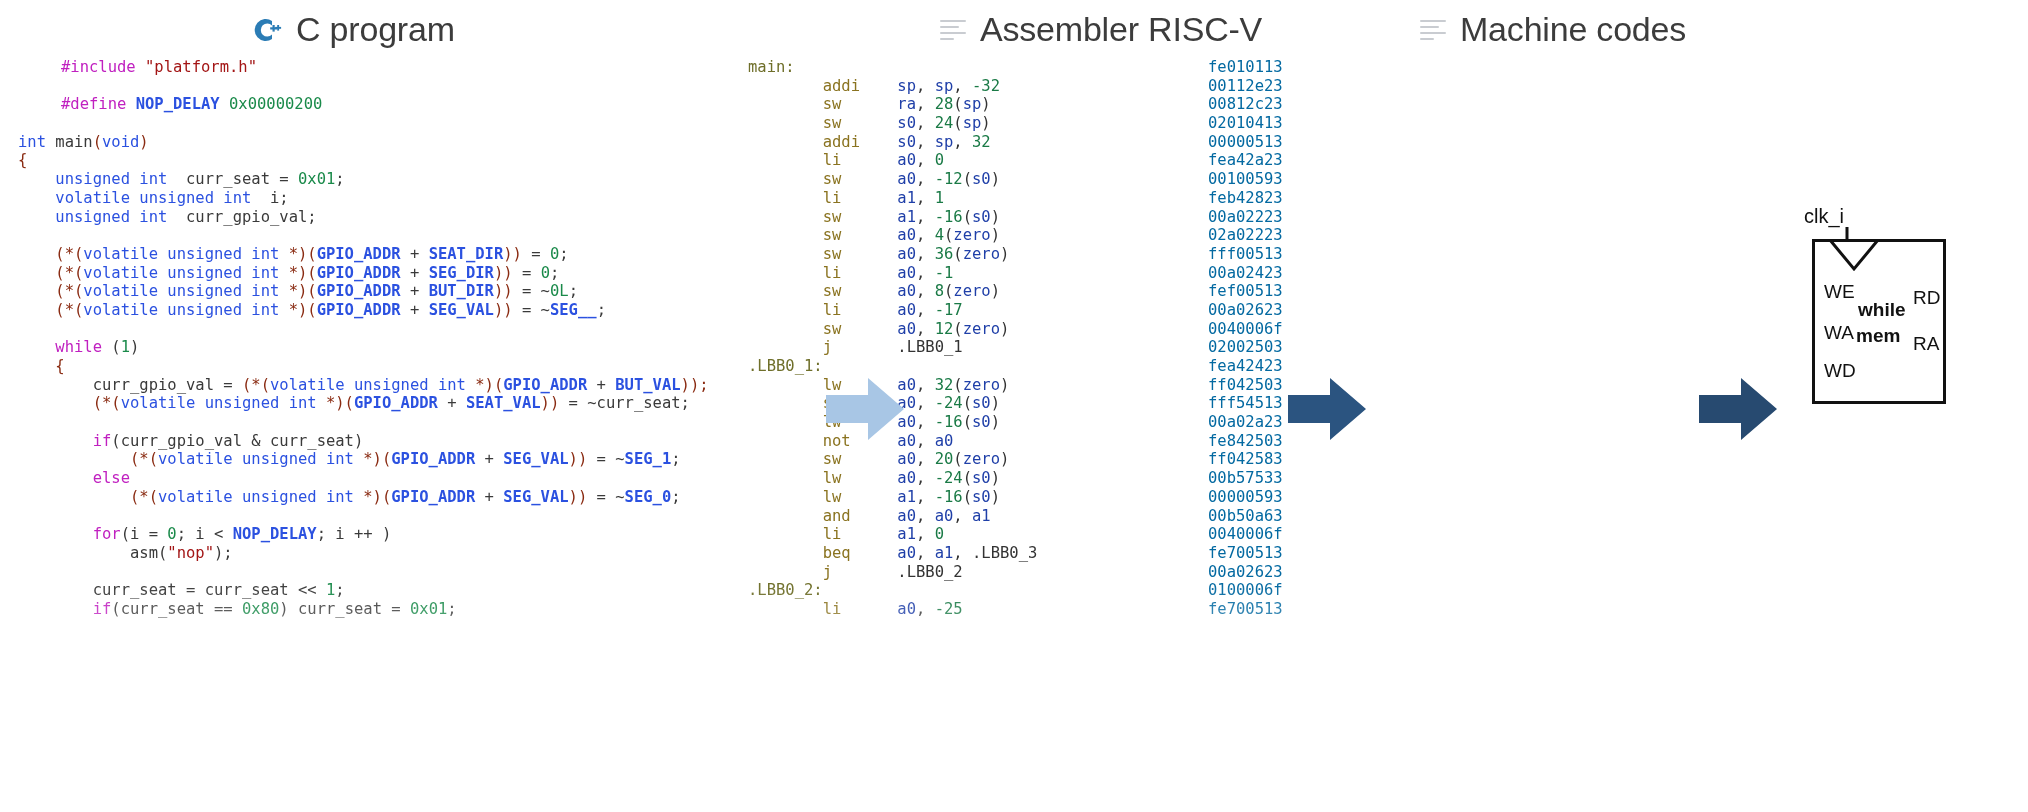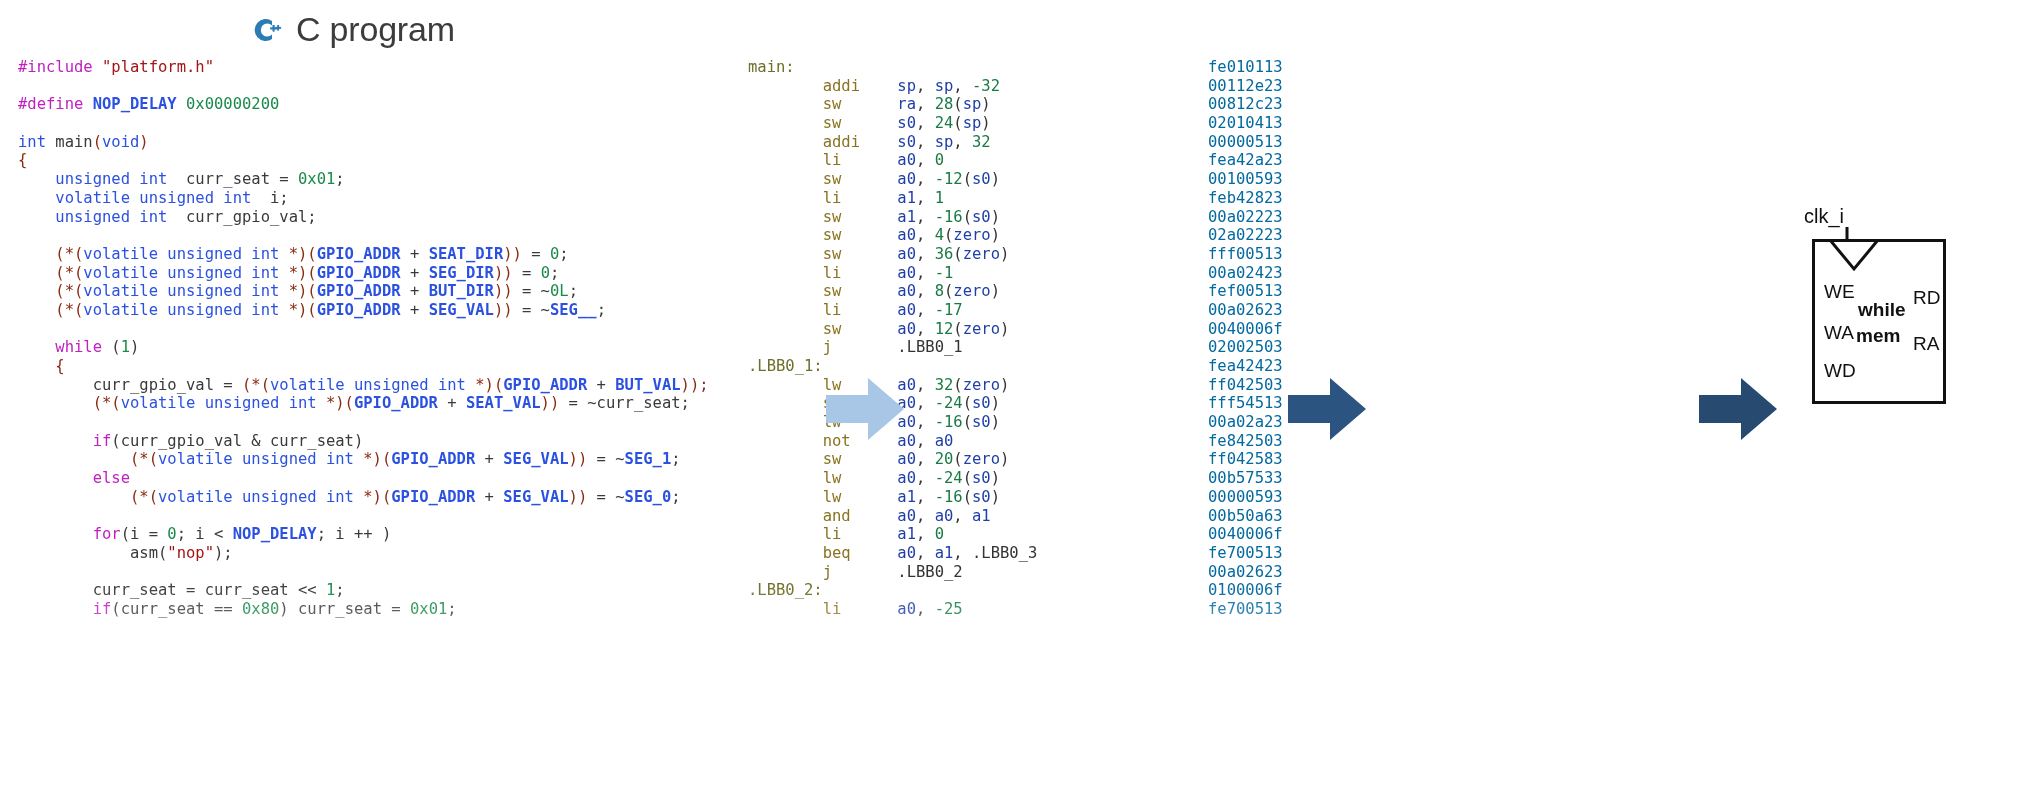--- a/index.html
+++ b/index.html
@@ -44,21 +44,21 @@
     font-family:"DejaVu Sans Mono","Liberation Mono",monospace;
     white-space:pre;
   }
   #c-code{left:18px;top:58px;font-size:15.5px;line-height:18.7px;}
   #asm-code{left:748px;top:58px;font-size:15.5px;line-height:18.7px;}
   #mc-code{left:1208px;top:58px;font-size:15.5px;line-height:18.7px;}
 
   .ln{display:block;height:18.7px;}
 
   
-  .c-pre{color:#c020c0;}
+  .c-pre{color:#c020c0;margin-left:43px;}
   .c-str{color:#a31515;}
   .c-type{color:#2b51e0;}
   .c-id{color:#2b51e0;font-weight:bold;}
   .c-num{color:#1a8a4a;}
   .c-punct{color:#8a2b12;}
   .c-plain{color:#3a3a3a;}
   .c-ctrl{color:#c020c0;}
 
   
   .a-mn{color:#8a7320;}
@@ -119,21 +119,39 @@
         <path d="M20 6 A11 11 0 1 0 20 24 L20 19.5 A6.5 6.5 0 1 1 20 10.5 Z" fill="#2b7cb5"></path>
         <rect x="20.5" y="10" width="2.2" height="6.6" fill="#2b7cb5"></rect>
         <rect x="18.2" y="12.3" width="6.8" height="2.2" fill="#2b7cb5"></rect>
         <rect x="25.2" y="10" width="1.9" height="5.6" fill="#2b7cb5"></rect>
         <rect x="23.2" y="11.9" width="5.9" height="1.9" fill="#2b7cb5"></rect>
       </svg>
     </span>
     <span class="htitle">C program</span>
   </div>
 
-
+  <div class="col-header" style="left:940px;top:10px;">
+    <span class="lines-icon">
+      <i></i>
+        <i></i>
+        <i></i>
+        <i></i>
+    </span>
+    <span class="htitle">Assembler RISC-V</span>
+  </div>
+
+  <div class="col-header" style="left:1420px;top:10px;">
+    <span class="lines-icon">
+      <i></i>
+        <i></i>
+        <i></i>
+        <i></i>
+    </span>
+    <span class="htitle">Machine codes</span>
+  </div>
 
   <div id="c-code" class="code"><span class="ln"><span class="c-pre">#include </span><span class="c-str">"platform.h"</span></span><span class="ln">&nbsp;</span><span class="ln"><span class="c-pre">#define </span><span class="c-id">NOP_DELAY</span><span class="c-plain"> </span><span class="c-num">0x00000200</span></span><span class="ln">&nbsp;</span><span class="ln"><span class="c-type">int</span><span class="c-plain"> main</span><span class="c-punct">(</span><span class="c-type">void</span><span class="c-punct">)</span></span><span class="ln"><span class="c-punct">{</span></span><span class="ln"><span class="c-plain">    </span><span class="c-type">unsigned int</span><span class="c-plain">  curr_seat = </span><span class="c-num">0x01</span><span class="c-plain">;</span></span><span class="ln"><span class="c-plain">    </span><span class="c-type">volatile unsigned int</span><span class="c-plain">  i;</span></span><span class="ln"><span class="c-plain">    </span><span class="c-type">unsigned int</span><span class="c-plain">  curr_gpio_val;</span></span><span class="ln">&nbsp;</span><span class="ln"><span class="c-plain">    </span><span class="c-punct">(*(</span><span class="c-type">volatile unsigned int</span><span class="c-punct"> *)(</span><span class="c-id">GPIO_ADDR</span><span class="c-plain"> + </span><span class="c-id">SEAT_DIR</span><span class="c-punct">))</span><span class="c-plain"> = </span><span class="c-num">0</span><span class="c-plain">;</span></span><span class="ln"><span class="c-plain">    </span><span class="c-punct">(*(</span><span class="c-type">volatile unsigned int</span><span class="c-punct"> *)(</span><span class="c-id">GPIO_ADDR</span><span class="c-plain"> + </span><span class="c-id">SEG_DIR</span><span class="c-punct">))</span><span class="c-plain"> = </span><span class="c-num">0</span><span class="c-plain">;</span></span><span class="ln"><span class="c-plain">    </span><span class="c-punct">(*(</span><span class="c-type">volatile unsigned int</span><span class="c-punct"> *)(</span><span class="c-id">GPIO_ADDR</span><span class="c-plain"> + </span><span class="c-id">BUT_DIR</span><span class="c-punct">))</span><span class="c-plain"> = ~</span><span class="c-num">0L</span><span class="c-plain">;</span></span><span class="ln"><span class="c-plain">    </span><span class="c-punct">(*(</span><span class="c-type">volatile unsigned int</span><span class="c-punct"> *)(</span><span class="c-id">GPIO_ADDR</span><span class="c-plain"> + </span><span class="c-id">SEG_VAL</span><span class="c-punct">))</span><span class="c-plain"> = ~</span><span class="c-id">SEG__</span><span class="c-plain">;</span></span><span class="ln">&nbsp;</span><span class="ln"><span class="c-plain">    </span><span class="c-ctrl">while</span><span class="c-plain"> (</span><span class="c-num">1</span><span class="c-plain">)</span></span><span class="ln"><span class="c-plain">    </span><span class="c-punct">{</span></span><span class="ln"><span class="c-plain">        curr_gpio_val = </span><span class="c-punct">(*(</span><span class="c-type">volatile unsigned int</span><span class="c-punct"> *)(</span><span class="c-id">GPIO_ADDR</span><span class="c-plain"> + </span><span class="c-id">BUT_VAL</span><span class="c-punct">));</span></span><span class="ln"><span class="c-plain">        </span><span class="c-punct">(*(</span><span class="c-type">volatile unsigned int</span><span class="c-punct"> *)(</span><span class="c-id">GPIO_ADDR</span><span class="c-plain"> + </span><span class="c-id">SEAT_VAL</span><span class="c-punct">))</span><span class="c-plain"> = ~curr_seat;</span></span><span class="ln">&nbsp;</span><span class="ln"><span class="c-plain">        </span><span class="c-ctrl">if</span><span class="c-plain">(curr_gpio_val &amp; curr_seat)</span></span><span class="ln"><span class="c-plain">            </span><span class="c-punct">(*(</span><span class="c-type">volatile unsigned int</span><span class="c-punct"> *)(</span><span class="c-id">GPIO_ADDR</span><span class="c-plain"> + </span><span class="c-id">SEG_VAL</span><span class="c-punct">))</span><span class="c-plain"> = ~</span><span class="c-id">SEG_1</span><span class="c-plain">;</span></span><span class="ln"><span class="c-plain">        </span><span class="c-ctrl">else</span></span><span class="ln"><span class="c-plain">            </span><span class="c-punct">(*(</span><span class="c-type">volatile unsigned int</span><span class="c-punct"> *)(</span><span class="c-id">GPIO_ADDR</span><span class="c-plain"> + </span><span class="c-id">SEG_VAL</span><span class="c-punct">))</span><span class="c-plain"> = ~</span><span class="c-id">SEG_0</span><span class="c-plain">;</span></span><span class="ln">&nbsp;</span><span class="ln"><span class="c-plain">        </span><span class="c-ctrl">for</span><span class="c-plain">(i = </span><span class="c-num">0</span><span class="c-plain">; i &lt; </span><span class="c-id">NOP_DELAY</span><span class="c-plain">; i ++ )</span></span><span class="ln"><span class="c-plain">            asm(</span><span class="c-str">"nop"</span><span class="c-plain">);</span></span><span class="ln">&nbsp;</span><span class="ln"><span class="c-plain">        curr_seat = curr_seat &lt;&lt; </span><span class="c-num">1</span><span class="c-plain">;</span></span><span class="ln"><span class="c-plain">        </span><span class="c-ctrl">if</span><span class="c-plain">(curr_seat == </span><span class="c-num">0x80</span><span class="c-plain">) curr_seat = </span><span class="c-num">0x01</span><span class="c-plain">;</span></span></div>
 
   <div id="asm-code" class="code"><span class="ln"><span class="a-lbl">main:</span></span><span class="ln"><span class="a-plain">        </span><span class="a-mn">addi</span><span class="a-plain">    </span><span class="a-reg">sp</span><span class="a-sym">, </span><span class="a-reg">sp</span><span class="a-sym">, </span><span class="a-num">-32</span></span><span class="ln"><span class="a-plain">        </span><span class="a-mn">sw</span><span class="a-plain">      </span><span class="a-reg">ra</span><span class="a-sym">, </span><span class="a-num">28</span><span class="a-sym">(</span><span class="a-reg">sp</span><span class="a-sym">)</span></span><span class="ln"><span class="a-plain">        </span><span class="a-mn">sw</span><span class="a-plain">      </span><span class="a-reg">s0</span><span class="a-sym">, </span><span class="a-num">24</span><span class="a-sym">(</span><span class="a-reg">sp</span><span class="a-sym">)</span></span><span class="ln"><span class="a-plain">        </span><span class="a-mn">addi</span><span class="a-plain">    </span><span class="a-reg">s0</span><span class="a-sym">, </span><span class="a-reg">sp</span><span class="a-sym">, </span><span class="a-num">32</span></span><span class="ln"><span class="a-plain">        </span><span class="a-mn">li</span><span class="a-plain">      </span><span class="a-reg">a0</span><span class="a-sym">, </span><span class="a-num">0</span></span><span class="ln"><span class="a-plain">        </span><span class="a-mn">sw</span><span class="a-plain">      </span><span class="a-reg">a0</span><span class="a-sym">, </span><span class="a-num">-12</span><span class="a-sym">(</span><span class="a-reg">s0</span><span class="a-sym">)</span></span><span class="ln"><span class="a-plain">        </span><span class="a-mn">li</span><span class="a-plain">      </span><span class="a-reg">a1</span><span class="a-sym">, </span><span class="a-num">1</span></span><span class="ln"><span class="a-plain">        </span><span class="a-mn">sw</span><span class="a-plain">      </span><span class="a-reg">a1</span><span class="a-sym">, </span><span class="a-num">-16</span><span class="a-sym">(</span><span class="a-reg">s0</span><span class="a-sym">)</span></span><span class="ln"><span class="a-plain">        </span><span class="a-mn">sw</span><span class="a-plain">      </span><span class="a-reg">a0</span><span class="a-sym">, </span><span class="a-num">4</span><span class="a-sym">(</span><span class="a-reg">zero</span><span class="a-sym">)</span></span><span class="ln"><span class="a-plain">        </span><span class="a-mn">sw</span><span class="a-plain">      </span><span class="a-reg">a0</span><span class="a-sym">, </span><span class="a-num">36</span><span class="a-sym">(</span><span class="a-reg">zero</span><span class="a-sym">)</span></span><span class="ln"><span class="a-plain">        </span><span class="a-mn">li</span><span class="a-plain">      </span><span class="a-reg">a0</span><span class="a-sym">, </span><span class="a-num">-1</span></span><span class="ln"><span class="a-plain">        </span><span class="a-mn">sw</span><span class="a-plain">      </span><span class="a-reg">a0</span><span class="a-sym">, </span><span class="a-num">8</span><span class="a-sym">(</span><span class="a-reg">zero</span><span class="a-sym">)</span></span><span class="ln"><span class="a-plain">        </span><span class="a-mn">li</span><span class="a-plain">      </span><span class="a-reg">a0</span><span class="a-sym">, </span><span class="a-num">-17</span></span><span class="ln"><span class="a-plain">        </span><span class="a-mn">sw</span><span class="a-plain">      </span><span class="a-reg">a0</span><span class="a-sym">, </span><span class="a-num">12</span><span class="a-sym">(</span><span class="a-reg">zero</span><span class="a-sym">)</span></span><span class="ln"><span class="a-plain">        </span><span class="a-mn">j</span><span class="a-plain">       </span><span class="a-sym">.LBB0_1</span></span><span class="ln"><span class="a-lbl">.LBB0_1:</span></span><span class="ln"><span class="a-plain">        </span><span class="a-mn">lw</span><span class="a-plain">      </span><span class="a-reg">a0</span><span class="a-sym">, </span><span class="a-num">32</span><span class="a-sym">(</span><span class="a-reg">zero</span><span class="a-sym">)</span></span><span class="ln"><span class="a-plain">        </span><span class="a-mn">sw</span><span class="a-plain">      </span><span class="a-reg">a0</span><span class="a-sym">, </span><span class="a-num">-24</span><span class="a-sym">(</span><span class="a-reg">s0</span><span class="a-sym">)</span></span><span class="ln"><span class="a-plain">        </span><span class="a-mn">lw</span><span class="a-plain">      </span><span class="a-reg">a0</span><span class="a-sym">, </span><span class="a-num">-16</span><span class="a-sym">(</span><span class="a-reg">s0</span><span class="a-sym">)</span></span><span class="ln"><span class="a-plain">        </span><span class="a-mn">not</span><span class="a-plain">     </span><span class="a-reg">a0</span><span class="a-sym">, </span><span class="a-reg">a0</span></span><span class="ln"><span class="a-plain">        </span><span class="a-mn">sw</span><span class="a-plain">      </span><span class="a-reg">a0</span><span class="a-sym">, </span><span class="a-num">20</span><span class="a-sym">(</span><span class="a-reg">zero</span><span class="a-sym">)</span></span><span class="ln"><span class="a-plain">        </span><span class="a-mn">lw</span><span class="a-plain">      </span><span class="a-reg">a0</span><span class="a-sym">, </span><span class="a-num">-24</span><span class="a-sym">(</span><span class="a-reg">s0</span><span class="a-sym">)</span></span><span class="ln"><span class="a-plain">        </span><span class="a-mn">lw</span><span class="a-plain">      </span><span class="a-reg">a1</span><span class="a-sym">, </span><span class="a-num">-16</span><span class="a-sym">(</span><span class="a-reg">s0</span><span class="a-sym">)</span></span><span class="ln"><span class="a-plain">        </span><span class="a-mn">and</span><span class="a-plain">     </span><span class="a-reg">a0</span><span class="a-sym">, </span><span class="a-reg">a0</span><span class="a-sym">, </span><span class="a-reg">a1</span></span><span class="ln"><span class="a-plain">        </span><span class="a-mn">li</span><span class="a-plain">      </span><span class="a-reg">a1</span><span class="a-sym">, </span><span class="a-num">0</span></span><span class="ln"><span class="a-plain">        </span><span class="a-mn">beq</span><span class="a-plain">     </span><span class="a-reg">a0</span><span class="a-sym">, </span><span class="a-reg">a1</span><span class="a-sym">, </span><span class="a-sym">.LBB0_3</span></span><span class="ln"><span class="a-plain">        </span><span class="a-mn">j</span><span class="a-plain">       </span><span class="a-sym">.LBB0_2</span></span><span class="ln"><span class="a-lbl">.LBB0_2:</span></span><span class="ln"><span class="a-plain">        </span><span class="a-mn">li</span><span class="a-plain">      </span><span class="a-reg">a0</span><span class="a-sym">, </span><span class="a-num">-25</span></span></div>
 
   <div id="mc-code" class="code"><span class="ln m-hex">fe010113</span><span class="ln m-hex">00112e23</span><span class="ln m-hex">00812c23</span><span class="ln m-hex">02010413</span><span class="ln m-hex">00000513</span><span class="ln m-hex">fea42a23</span><span class="ln m-hex">00100593</span><span class="ln m-hex">feb42823</span><span class="ln m-hex">00a02223</span><span class="ln m-hex">02a02223</span><span class="ln m-hex">fff00513</span><span class="ln m-hex">00a02423</span><span class="ln m-hex">fef00513</span><span class="ln m-hex">00a02623</span><span class="ln m-hex">0040006f</span><span class="ln m-hex">02002503</span><span class="ln m-hex">fea42423</span><span class="ln m-hex">ff042503</span><span class="ln m-hex">fff54513</span><span class="ln m-hex">00a02a23</span><span class="ln m-hex">fe842503</span><span class="ln m-hex">ff042583</span><span class="ln m-hex">00b57533</span><span class="ln m-hex">00000593</span><span class="ln m-hex">00b50a63</span><span class="ln m-hex">0040006f</span><span class="ln m-hex">fe700513</span><span class="ln m-hex">00a02623</span><span class="ln m-hex">0100006f</span><span class="ln m-hex">fe700513</span></div>
 
   <div class="fade" style="left:0px;width:720px;"></div>
   <div class="fade" style="left:730px;width:460px;"></div>
   <div class="fade" style="left:1195px;width:330px;"></div>

